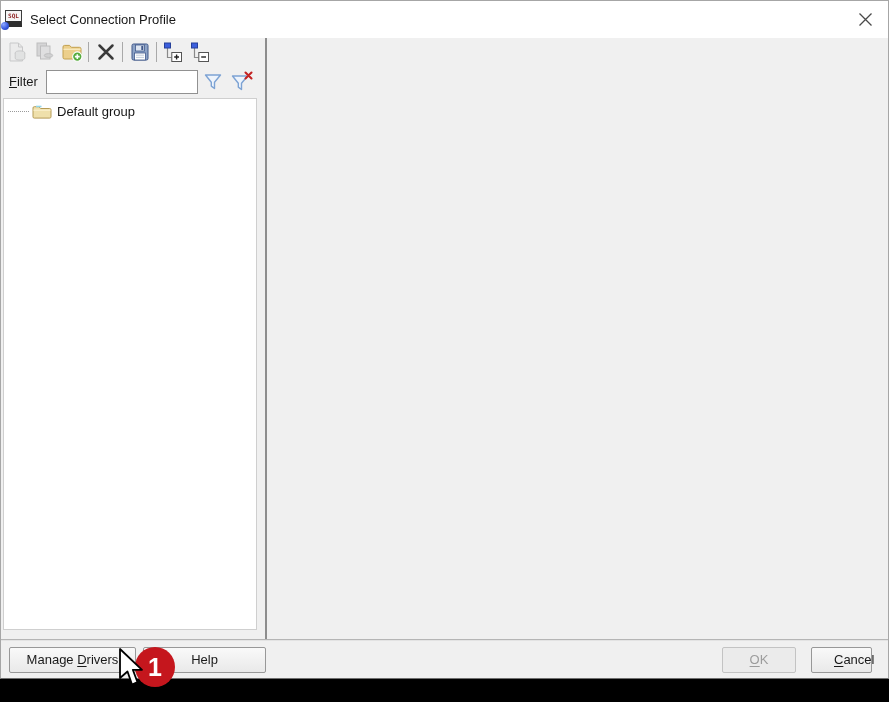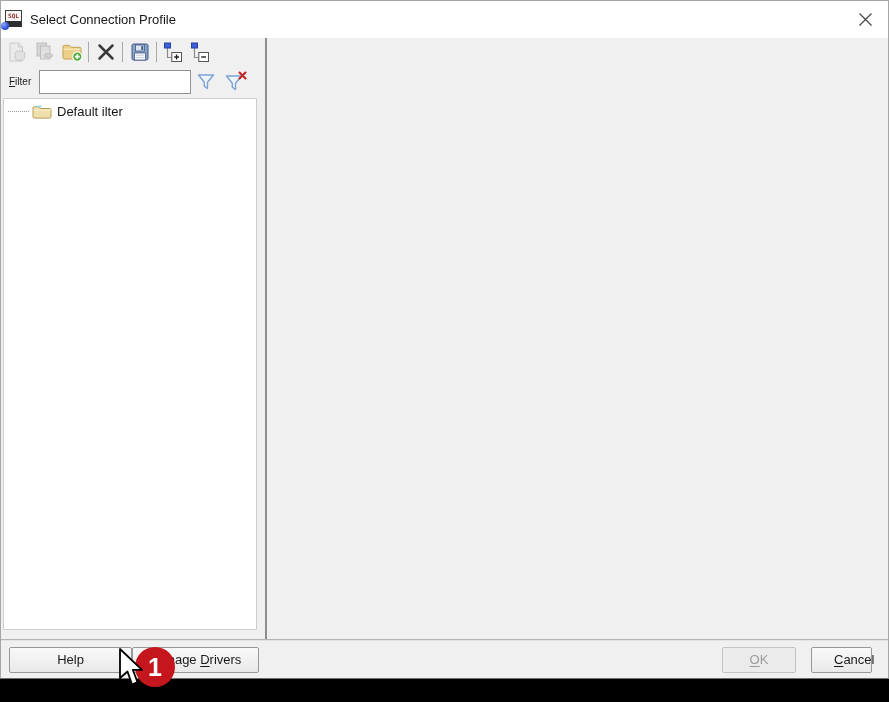--- a/index.html
+++ b/index.html
@@ -33,21 +33,21 @@
 
   
   .toolbar { height:28px; flex:none; display:flex; align-items:center; padding:2px 0 2px 3px; }
   .tb-btn { width:27px; height:24px; border:none; background:transparent; display:flex;
             align-items:center; justify-content:center; padding:0; }
   .tb-btn.disabled { opacity:.55; filter:grayscale(85%); }
   .tb-sep { width:1px; height:20px; background:#a9a9a9; margin:0 3px; flex:none; }
 
   
   .filter-row { height:31px; flex:none; display:flex; align-items:center; padding:0 6px 0 8px; }
-  .filter-label { font-size:10px; color:#1a1a1a; margin-right:8px; flex:none; }
+  .filter-label { font-size:13px; color:#1a1a1a; margin-right:8px; flex:none; }
   .filter-input { width:152px; height:24px; border:1px solid #919191; background:#fff;
                   font:13px "Liberation Sans",sans-serif; padding:0 4px; }
   .funnel-btn { width:27px; height:26px; border:none; background:transparent; display:flex;
                 align-items:center; justify-content:center; padding:0; margin-left:2px; }
 
   
   .tree-panel { flex:1; background:#fff; border:1px solid #cfcfcf; margin:1px 8px 9px 2px;
                 padding-top:3px; overflow:hidden; }
   .tree-row { display:flex; align-items:center; height:19px; padding-left:4px; }
   .tree-dotted { width:21px; height:0; border-top:1px dotted #9a9a9a; margin-right:3px; flex:none; }
@@ -176,33 +176,33 @@
         </div>
 
         <div class="tree-panel">
           <div class="tree-row">
             <span class="tree-dotted"></span>
             <svg width="20" height="16" viewBox="0 0 20 16">
               <path d="M1 4 q0-1.3 1.3-1.3 h4.6 l1.7 1.8 h9.1 q1.3 0 1.3 1.3 v7 q0 1.3 -1.3 1.3 h-15.4 q-1.3 0 -1.3-1.3 z" fill="#efe0ab" stroke="#b59b55"></path>
               <path d="M1.5 6.2 h17" stroke="#faf0cd" stroke-width="1.2"></path>
               <rect x="4" y="1.7" width="5.5" height="1.5" fill="#93d6e9"></rect>
             </svg>
-            <span class="tree-label">Default ilter</span>
+            <span class="tree-label">Default group</span>
           </div>
         </div>
       </div>
 
       <div class="v-divider"></div>
       <div class="right-panel"></div>
     </div>
 
     <div class="hsep"></div>
     <div class="footer">
+      <button class="btn btn-manage">Manage <u>D</u>rivers</button>
       <button class="btn btn-help">Help</button>
-      <button class="btn btn-manage">Manage <u>D</u>rivers</button>
       <span class="footer-spacer"></span>
       <button class="btn btn-ok" disabled=""><u>O</u>K</button>
       <button class="btn btn-cancel"><u>C</u>ancel</button>
     </div>
   </div>
 
   <div class="letterbox"></div>
   <div class="step-badge">1</div>
   <svg class="cursor" width="27" height="42" viewBox="0 0 27 42">
     <polygon points="3,2 3,31 10.5,24.5 15,37.5 20.5,35.2 15.8,22.8 25,22.8" fill="#ffffff" stroke="#000000" stroke-width="1.8" stroke-linejoin="round"></polygon>

